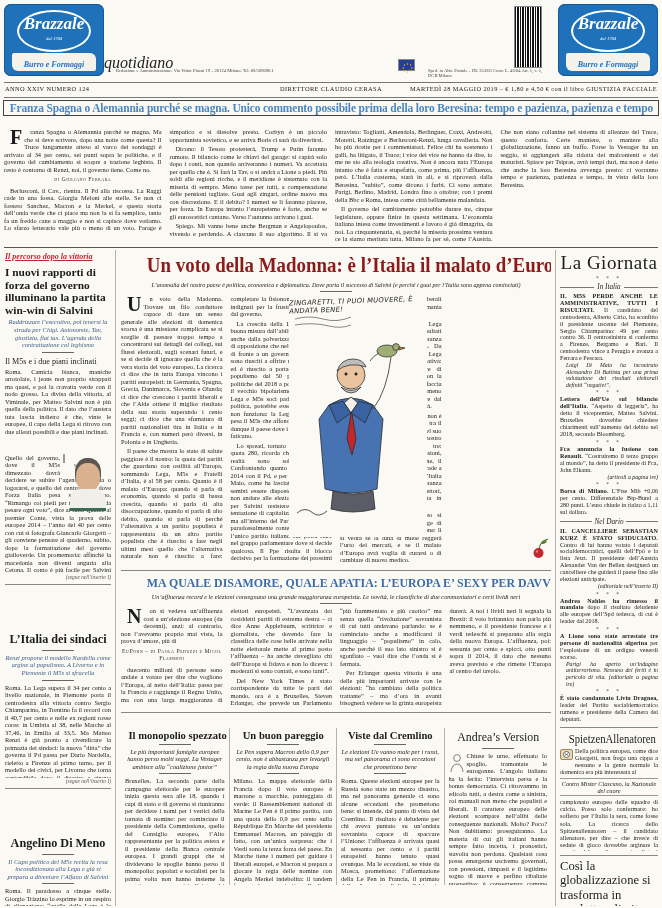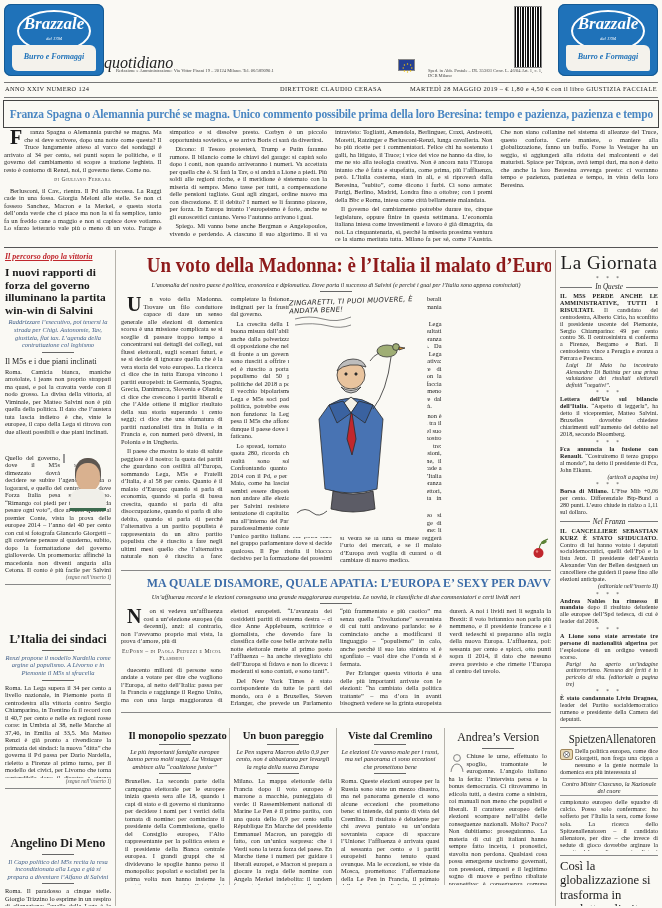--- a/index.html
+++ b/index.html
@@ -7,38 +7,38 @@
   .page { position:relative; width:662px; height:908px; margin:0 auto; background:#faf9f4;
           font-family:"Liberation Serif","DejaVu Serif",serif; color:#1c1c1c; overflow:hidden; }
 
   
   .ad { position:absolute; top:4px; width:100px; height:72px; background:#1f72b9; border-radius:7px;
         box-shadow:inset 0 0 0 1px #155a93; }
   .ad .oval { position:absolute; left:13px; top:6px; width:74px; height:42px; border:2px solid #fff;
               border-radius:50%; text-align:center; }
   .ad .brand { font-style:italic; font-weight:bold; color:#fff; font-size:17px; line-height:24px; }
   .ad .since { color:#fff; font-size:4.6px; font-style:italic; }
-  .ad .ribbon { position:absolute; left:8px; bottom:5px; width:84px; height:26px; background:#f4f2ec;
+  .ad .ribbon { position:absolute; left:8px; bottom:5px; width:84px; height:18px; background:#f4f2ec;
                 border-radius:2px 6px 2px 6px; text-align:center; }
   .ad .ribbon span { font-style:italic; font-weight:bold; color:#1f72b9; font-size:8px; line-height:14px; }
   .masthead { position:absolute; left:104px; top:0; width:452px; text-align:center;
               font-weight:bold; font-size:54px; line-height:60px; letter-spacing:2px; color:#111;
               font-family:"DejaVu Serif","Liberation Serif",serif; }
   .barcode { position:absolute; left:514px; top:6px; width:28px; height:62px; background:
              repeating-linear-gradient(90deg,#111 0 1px,#fff 1px 2px,#111 2px 4px,#fff 4px 5px); border:1px solid #888; }
   .addr { position:absolute; left:116px; top:68px; width:178px; font-size:4.6px; color:#444; }
   .quot { position:absolute; left:104px; top:54px; width:452px; 
           font-style:italic; font-size:16px; color:#222; }
   .euflag { position:absolute; left:398px; top:59px; width:17px; height:12px; background:#243f93; border:0.5px solid #888; }
   .postal { position:absolute; left:428px; top:68px; width:120px; font-size:4.6px; color:#444; }
   .hline { position:absolute; left:4px; right:4px; border-top:1px solid #777; }
   .meta { position:absolute; top:85px; font-size:6.4px; letter-spacing:0.4px; color:#222; }
 
   
-  .strip { position:absolute; left:3px; top:100px; width:656px; height:28px; border:1px solid #444;
+  .strip { position:absolute; left:3px; top:100px; width:656px; height:16px; border:1px solid #444;
            display:flex; align-items:center; justify-content:center; overflow:hidden; }
   .strip b { font-size:13.5px; color:#4a86c2; white-space:nowrap; transform:scaleX(0.85); letter-spacing:-0.2px; }
 
   
   .small { font-size:6.4px; line-height:7.5px; text-align:justify; hyphens:auto; }
   .small p { margin-bottom:2px; text-indent:6px; }
   .cols4 { column-count:4; column-gap:8px; column-fill:auto; overflow:hidden; }
   .dc::first-letter { float:left; font-size:20px; line-height:16px; padding:1px 2px 0 0; font-weight:bold; }
   .byline { font-size:5.8px; text-align:center; font-variant:small-caps; letter-spacing:0.5px; margin:3px 0; color:#333; }
   .rule-sm { width:32px; margin:3px auto; border-top:1px solid #666; }
@@ -317,21 +317,21 @@
       </div>
     </div>
   </div>
 
   <div class="right">
     <div class="gtitle">La Giornata</div>
     <div class="gstars">* * *</div>
 
     <div class="ghead">
       <span class="ln"></span>
-      <i>In Queste</i>
+      <i>In Italia</i>
       <span class="ln"></span>
     </div>
 
     <div class="gitem">
       <b>IL M5S PERDE ANCHE LE AMMINISTRATIVE, TUTTI I RISULTATI.</b>
       <span>Il candidato del centrodestra, Alberto Cirio, ha sconfitto il presidente uscente del Piemonte, Sergio Chiamparino: 49 per cento contro 36. Il centrosinistra si conferma a Firenze, Bergamo e Bari. Il centrodestra vince a Perugia e avanza a Ferrara e Pescara.</span>
     </div>
     <div class="gnote">Luigi Di Maio ha incontrato Alessandro Di Battista per una prima valutazione dei risultati elettorali definiti “negativi”.</div>
     <div class="gstars">* * *</div>
 
@@ -348,21 +348,21 @@
     <div class="gnote" style="text-align:right">(articoli a pagina tre)</div>
     <div class="gstars">* * *</div>
 
     <div class="gitem">
       <b>Borsa di Milano.</b>
       <span>L’Ftse Mib +0,06 per cento. Differenziale Btp-Bund a 280 punti. L’euro chiude in rialzo a 1,11 sul dollaro.</span>
     </div>
 
     <div class="ghead">
       <span class="ln"></span>
-      <i>Nel Franza</i>
+      <i>Nel Dario</i>
       <span class="ln"></span>
     </div>
 
     <div class="gitem">
       <b>IL CANCELLIERE SEBASTIAN KURZ È STATO SFIDUCIATO.</b>
       <span>Contro di lui hanno votato i deputati socialdemocratici, quelli dell’Fpö e la lista Jetzt. Il presidente dell’Austria Alexander Van der Bellen designerà un cancelliere che guiderà il paese fino alle elezioni anticipate.</span>
     </div>
     <div class="gnote" style="text-align:right">(editoriale nell’inserto II)</div>
     <div class="gstars">* * *</div>
 

